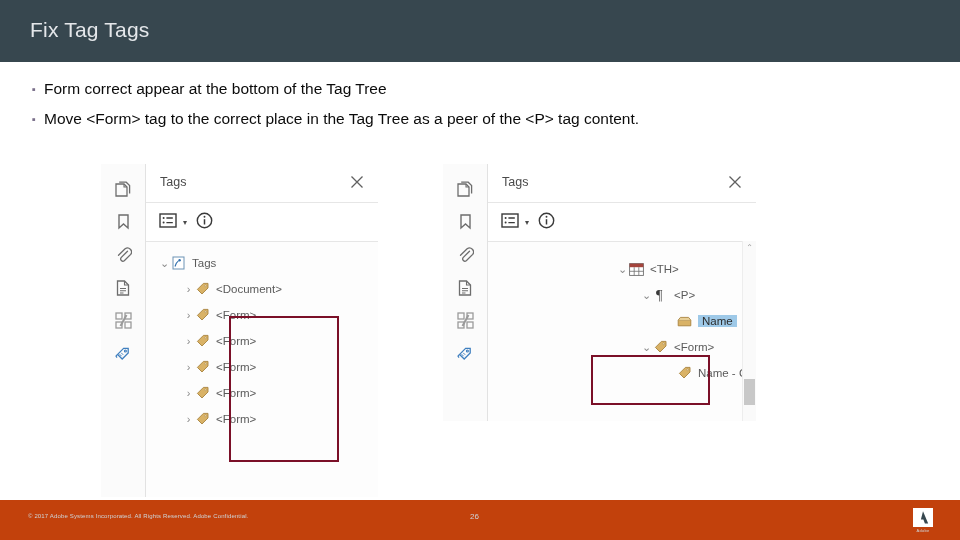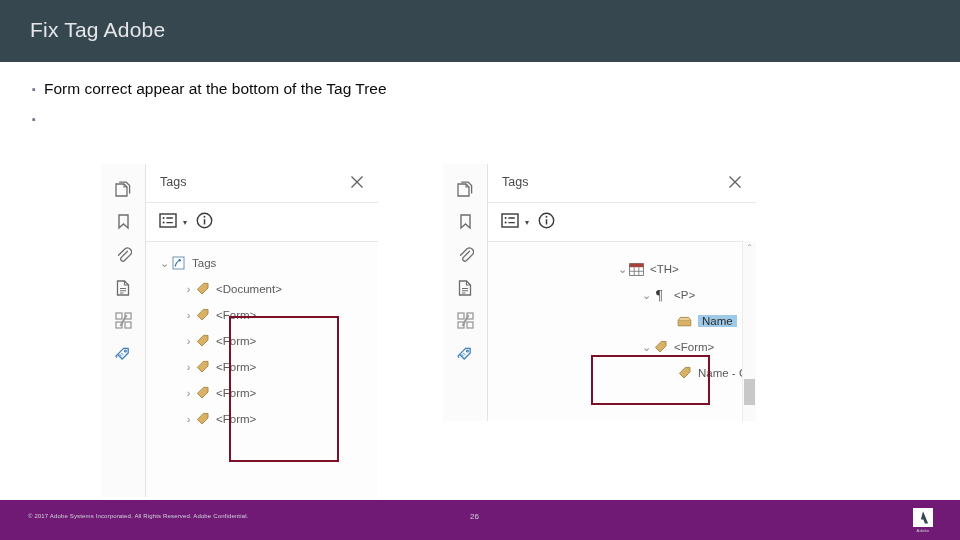--- a/index.html
+++ b/index.html
@@ -234,21 +234,21 @@
     background: #c8c8c8;
   }
 
   
   .slide-footer {
     position: absolute;
     left: 0;
     bottom: 0;
     width: 960px;
     height: 40px;
-    background: #701a75;
+    background: #c2410c;
   }
   .copyright {
     position: absolute;
     left: 28px;
     top: 13px;
     font-size: 6px;
     color: #cfd5d9;
     letter-spacing: 0.15px;
     white-space: nowrap;
   }
@@ -274,30 +274,31 @@
     font-size: 4px;
     color: #cfd5d9;
     letter-spacing: 0.3px;
     margin-top: 1px;
   }
 </style>
 </head>
 <body>
 
 <div class="slide-header">
-  <div class="slide-title">Fix Tag Adobe</div>
+  <div class="slide-title">Fix Tag Tags</div>
 </div>
 
 <div class="bullets">
   <div class="bullet-row">
     <span class="bullet-mark">▪</span>
     <span class="bullet-text">Form correct appear at the bottom of the Tag Tree</span>
   </div>
   <div class="bullet-row">
     <span class="bullet-mark">▪</span>
+    <span class="bullet-text">Move &lt;Form&gt; tag to the correct place in the Tag Tree as a peer of the &lt;P&gt; tag content.</span>
   </div>
 </div>
 
 <div class="shot shot-left">
 
   <div class="rail">
     <div class="rail-icon">
       <svg width="17" height="18" viewBox="0 0 17 18">
           <path d="M1 4h8l3 3v9H1z" fill="none" stroke="#6d6d6d" stroke-width="1.3"></path>
           <path d="M9 4v3h3" fill="none" stroke="#6d6d6d" stroke-width="1.1"></path>

